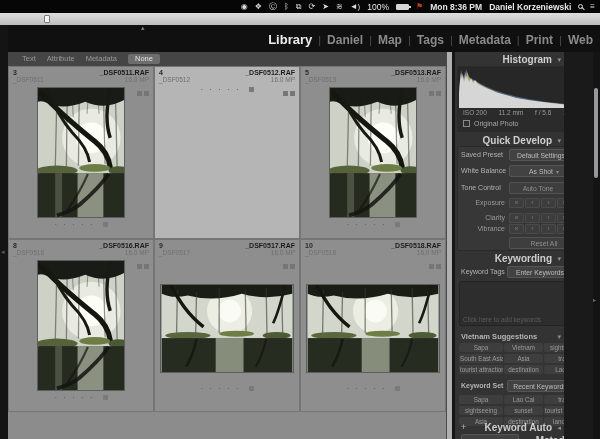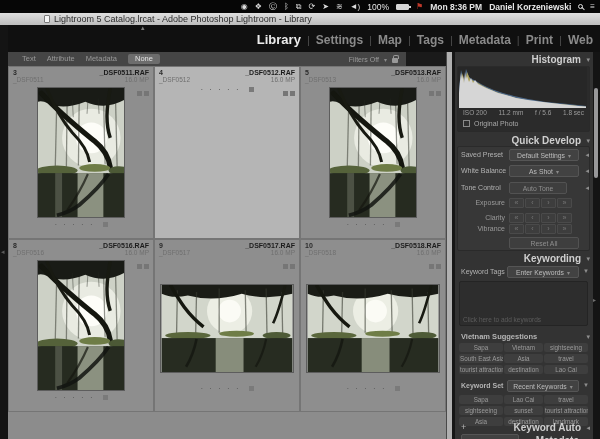--- a/index.html
+++ b/index.html
@@ -27,21 +27,21 @@
 
   
   #topstrip { position:absolute; left:0; top:25px; width:600px; height:27px; background:#101010; }
   #topcaret { position:absolute; left:141px; top:-1px; color:#7d7d7d; font-size:7px; }
   #modules { position:absolute; right:7px; top:7px; display:flex; align-items:baseline; gap:6px; }
   #modules .mod { color:#8a8a8a; font-size:12px; font-weight:bold; }
   #modules .mod.active { color:#ececec; font-size:13px; }
   #modules .msep { color:#4d4d4d; font-size:11px; }
 
   
-  #filterbar { position:absolute; left:8px; top:52px; width:398px; height:14px; background:#454545;
+  #filterbar { position:absolute; left:8px; top:52px; width:530px; height:14px; background:#454545;
     display:flex; align-items:center; }
   #filtertabs { display:flex; gap:11px; margin-left:14px; }
   .ftab { font-size:7.5px; color:#989898; }
   .ftab.active { background:#6d6d6d; color:#e4e4e4; padding:0 7px; border-radius:2px; line-height:10px; }
   #filterright { margin-left:auto; margin-right:8px; display:flex; align-items:center; gap:5px; }
   #filterslabel { font-size:7px; color:#9a9a9a; }
   .ddsmall { font-size:6px; color:#8a8a8a; }
   .lock { width:6px; height:5px; background:#999; position:relative; border-radius:1px; margin-top:2px; }
   .lock::before { content:""; position:absolute; top:-3px; left:1px; width:4px; height:3px;
     border:1px solid #999; border-bottom:none; border-radius:2px 2px 0 0; }
@@ -75,21 +75,21 @@
   .l svg { width:134px; height:89px; }
   .dots { text-align:center; margin-top:3px; color:#5a5a5a; font-size:8px; letter-spacing:2px; line-height:8px; }
   .dsq { display:inline-block; width:5px; height:5px; background:#7a7a7a; margin-left:8px; }
   .cell.land .dots { margin-top:12px; }
   .anno { position:absolute; right:18px; bottom:4px; color:#e81010; font-weight:bold; font-size:9.5px; white-space:nowrap; }
   .annobox { position:absolute; right:1px; bottom:2px; width:13px; height:12px; border:2px solid #e81010;
     background:#1d1d1d; display:flex; align-items:center; justify-content:center; }
   .annobox i { width:6px; height:4px; background:#c9c9c9; border-radius:1px; display:block; }
 
   
-  #rightpanel { position:absolute; left:455px; top:52px; width:138px; height:387px; background:#333333; overflow:hidden; }
+  #rightpanel { position:absolute; left:455px; top:52px; width:109px; height:387px; background:#333333; overflow:hidden; }
   .hdr { position:absolute; right:12px; font-weight:bold; font-size:10px; color:#cfcfcf; }
   .tri { position:absolute; right:3px; color:#8f8f8f; font-size:7px; }
   .secbox { position:absolute; left:2px; width:133px; border:1px solid #2a2a2a; background:#373737; border-radius:2px; }
   .qrow { position:absolute; left:4px; width:130px; height:13px; }
   .rowlabel { position:absolute; left:2px; top:2px; font-size:7px; color:#b2b2b2; white-space:nowrap; }
   .rlabr { position:absolute; left:0; top:2px; width:46px; text-align:right; font-size:7px; color:#9a9a9a; }
   .dd { position:absolute; top:0; height:12px; background:#424242; border:1px solid #555; border-radius:2px;
     display:flex; align-items:center; justify-content:center; }
   .ddt { font-style:normal; font-size:6.8px; color:#bdbdbd; white-space:nowrap; }
   .dda { font-style:normal; font-size:6px; color:#8a8a8a; margin-left:3px; }
@@ -190,29 +190,28 @@
     <span class="batt"></span>
     <span class="flag">⚑</span>
     <span class="mtime">Mon 8:36 PM</span>
     <span class="muser">Daniel Korzeniewski</span>
     <span class="mag"></span>
     <span class="mi">≡</span>
   </div>
 
   <div id="titlebar">
     <span class="docicon"></span>
-    <span>Lightroom 5 Catalog.lrcat - Adobe Photoshop Lightroom - Library</span>
   </div>
 
   <div id="topstrip">
     <span id="topcaret">▴</span>
     <div id="modules">
       <span class="mod active">Library</span>
       <span class="msep">|</span>
-      <span class="mod">Settings</span>
+      <span class="mod">Daniel</span>
       <span class="msep">|</span>
       <span class="mod">Map</span>
       <span class="msep">|</span>
       <span class="mod">Tags</span>
       <span class="msep">|</span>
       <span class="mod">Metadata</span>
       <span class="msep">|</span>
       <span class="mod">Print</span>
       <span class="msep">|</span>
       <span class="mod">Web</span>

